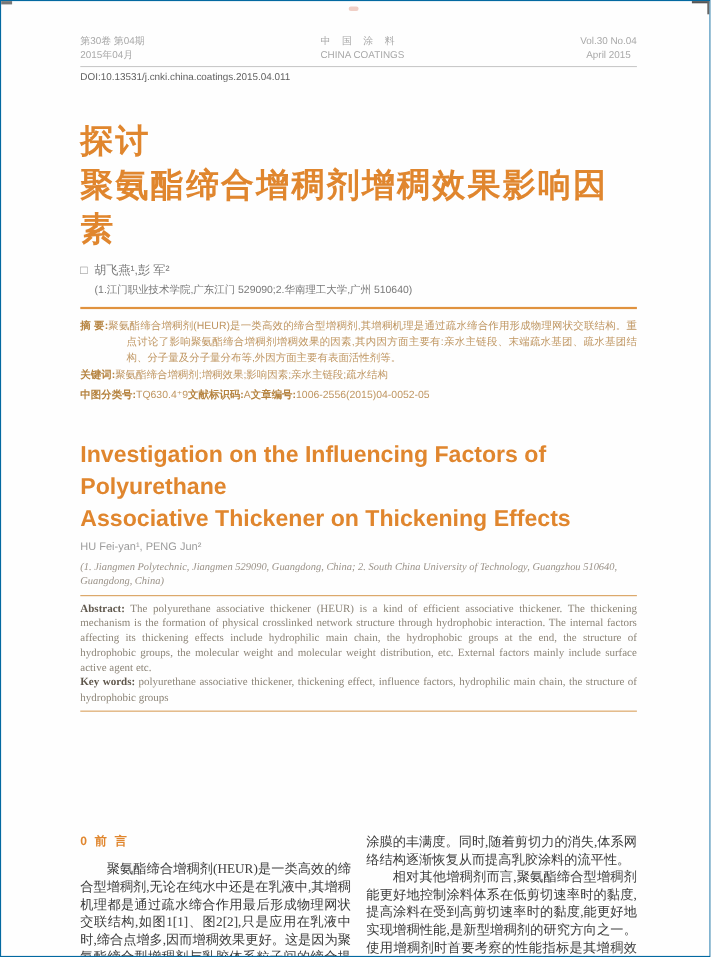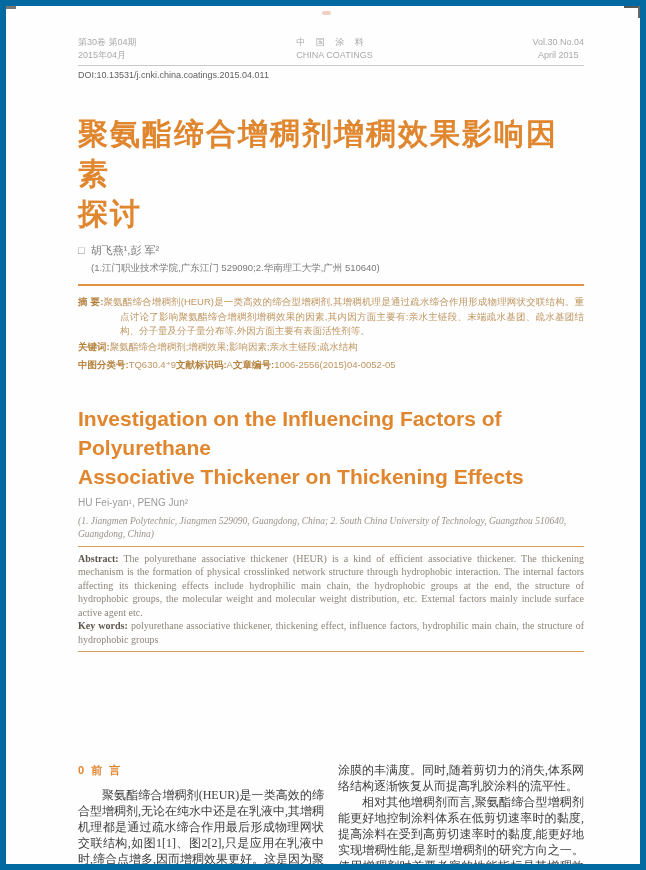--- a/index.html
+++ b/index.html
@@ -3,21 +3,21 @@
 <meta charset="utf-8">
 <style>
   html,body{margin:0;padding:0;background:#f2f2f0;}
   .page{
     position:relative;
     width:646px;height:870px;
     background:#fefefe;
     box-sizing:border-box;
     overflow:hidden;
     font-family:"Liberation Sans","DejaVu Sans",sans-serif;
-    border:6px solid #0369a1;
+    border:1px solid #0369a1;
     padding-left:26px;
   }
   .content{position:absolute;left:72px;top:0;width:506px;}
 
   
   .artifact-tl{position:absolute;left:0;top:0;width:10px;height:3px;background:#777;}
   .artifact-tr-h{position:absolute;right:0;top:0;width:16px;height:2px;background:#555;}
   .artifact-tr-v{position:absolute;right:0;top:0;width:2px;height:12px;background:#666;}
   .artifact-smudge{position:absolute;left:316px;top:5px;width:9px;height:4px;background:rgba(215,120,95,.35);border-radius:2px;}
 
@@ -83,22 +83,22 @@
       </div>
       <div class="h-right">
         <div>Vol.30 No.04</div>
         <div>April 2015</div>
       </div>
     </div>
     <div class="header-rule"></div>
     <div class="doi">DOI:10.13531/j.cnki.china.coatings.2015.04.011</div>
 
     <div class="title-cn">
+      <div>探讨</div>
       <div>聚氨酯缔合增稠剂增稠效果影响因素</div>
-      <div>探讨</div>
     </div>
 
     <div class="authors-cn">
       <span class="marker">□</span><span>胡飞燕¹,彭  军²</span>
     </div>
     <div class="affil-cn">(1.江门职业技术学院,广东江门 529090;2.华南理工大学,广州 510640)</div>
 
     <div class="rule-orange-thick"></div>
 
     <div class="abstract-cn">

